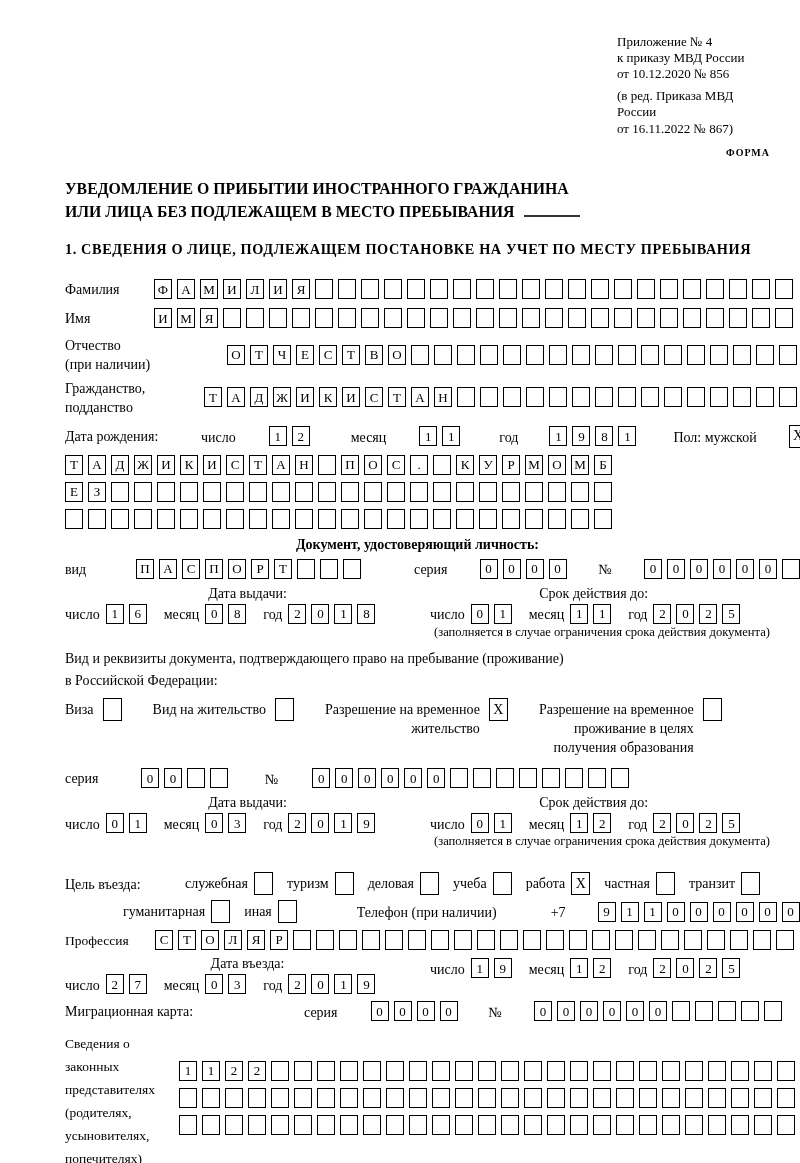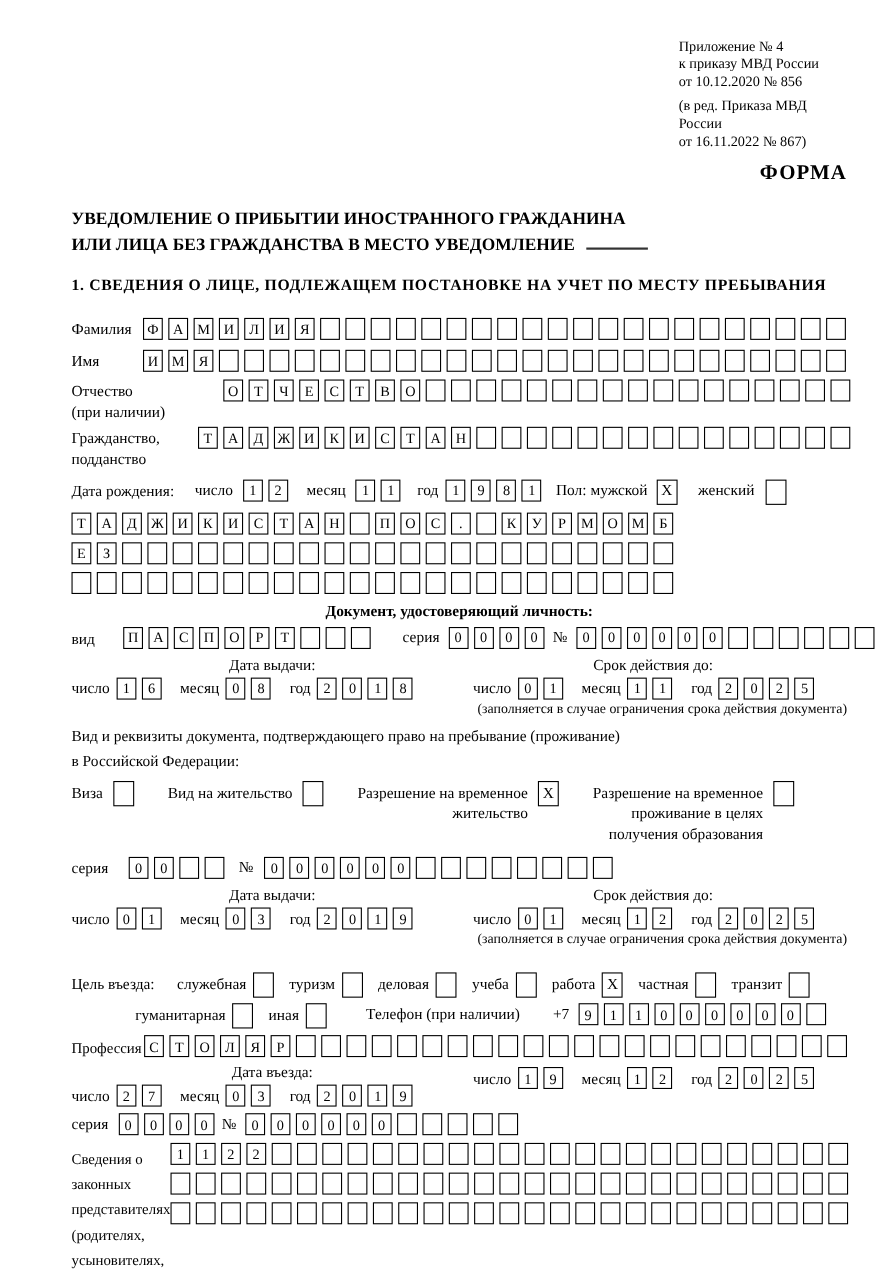--- a/index.html
+++ b/index.html
@@ -6,27 +6,27 @@
   html,body { background:#fff; }
   .page {
     position:relative; width:800px; height:1163px; overflow:hidden;
     padding:34px 30px 0 65px;
     font-family:"Liberation Serif", serif; color:#000; font-size:14px;
     background:#fff;
   }
   
   .hdr { margin-left:552px; font-size:13px; line-height:1.24; }
   .hdr2 { margin-top:6px; }
-  .forma { text-align:right; font-weight:bold; font-size:19px; letter-spacing:1px; margin-top:10px; }
+  .forma { text-align:right; font-weight:bold; font-size:10px; letter-spacing:1px; margin-top:10px; }
   
   .title { text-align:left; font-weight:bold; font-size:15.8px; line-height:1.45; margin-top:20px; }
   .blank-line { display:inline-block; width:56px; border-bottom:2px solid #333; margin-left:10px; }
   .sect { font-weight:bold; font-size:14.3px; letter-spacing:.6px; margin-top:18px; }
   
-  .frow { display:flex; align-items:flex-start; margin-top:7px; }
+  .frow { display:flex; align-items:center; margin-top:7px;gap:24px; }
   .lbl { flex:0 0 auto; padding-top:3px; white-space:nowrap; line-height:1.35; }
   .lbl.multiline { white-space:normal; }
   .cells { display:inline-flex; flex-wrap:nowrap; }
   .cell {
     display:inline-flex; align-items:center; justify-content:center; flex:0 0 auto;
     width:18px; height:20px; border:1.7px solid #000; margin-right:5px;
     font-size:13px; line-height:1; background:#fff;
   }
   .cell.cb { width:19px; height:23px; font-size:14px; }
   .mb { margin-bottom:7px; }
@@ -64,21 +64,21 @@
     <div class="hdr2">
       <div>(в ред. Приказа МВД России</div>
       <div>от 16.11.2022 № 867)</div>
     </div>
   </div>
 
   <div class="forma">ФОРМА</div>
 
   <div class="title">
     <div>УВЕДОМЛЕНИЕ О ПРИБЫТИИ ИНОСТРАННОГО ГРАЖДАНИНА</div>
-    <div><span>ИЛИ ЛИЦА БЕЗ ГРАЖДАНСТВА В МЕСТО УВЕДОМЛЕНИЕ</span><span class="blank-line"></span></div>
+    <div><span>ИЛИ ЛИЦА БЕЗ ПОДЛЕЖАЩЕМ В МЕСТО ПРЕБЫВАНИЯ</span><span class="blank-line"></span></div>
   </div>
 
   <div class="sect">1. СВЕДЕНИЯ О ЛИЦЕ, ПОДЛЕЖАЩЕМ ПОСТАНОВКЕ НА УЧЕТ ПО МЕСТУ ПРЕБЫВАНИЯ</div>
 
   <div class="frow" style="margin-top:20px">
     <span class="lbl" style="flex-basis:65px">Фамилия</span>
     <span class="cells">
         <span class="cell">Ф</span>
         <span class="cell">А</span>
         <span class="cell">М</span>
@@ -661,20 +661,21 @@
             <span class="cell">2</span>
             <span class="cell">0</span>
             <span class="cell">2</span>
             <span class="cell">5</span>
           </span>
         </div>
       </div>
   </div>
 
   <div class="frow" style="margin-top:6px">
+    <span class="lbl" style="flex-basis:215px">Миграционная карта:</span>
     <span class="dlbl" style="margin-right:9px">серия</span>
     <span class="cells">
         <span class="cell">0</span>
         <span class="cell">0</span>
         <span class="cell">0</span>
         <span class="cell">0</span>
       </span>
     <span class="dlbl" style="margin:0 8px 0 2px">№</span>
     <span class="cells">
         <span class="cell">0</span>

